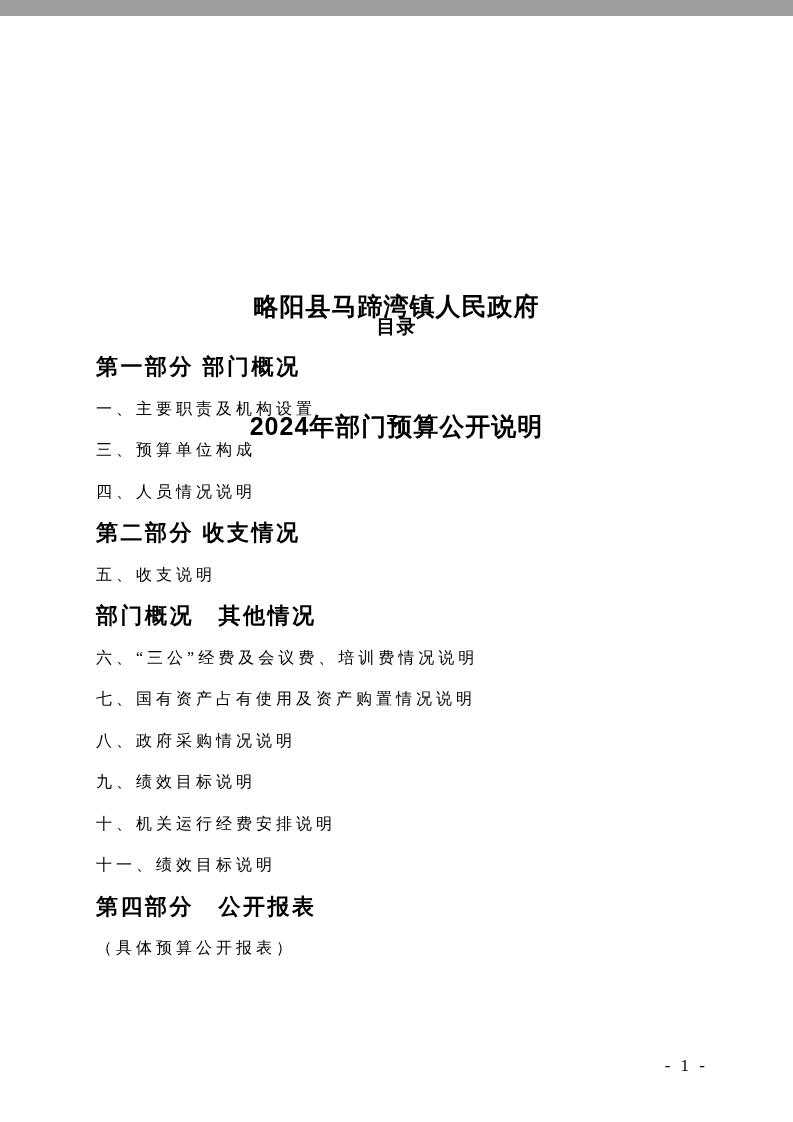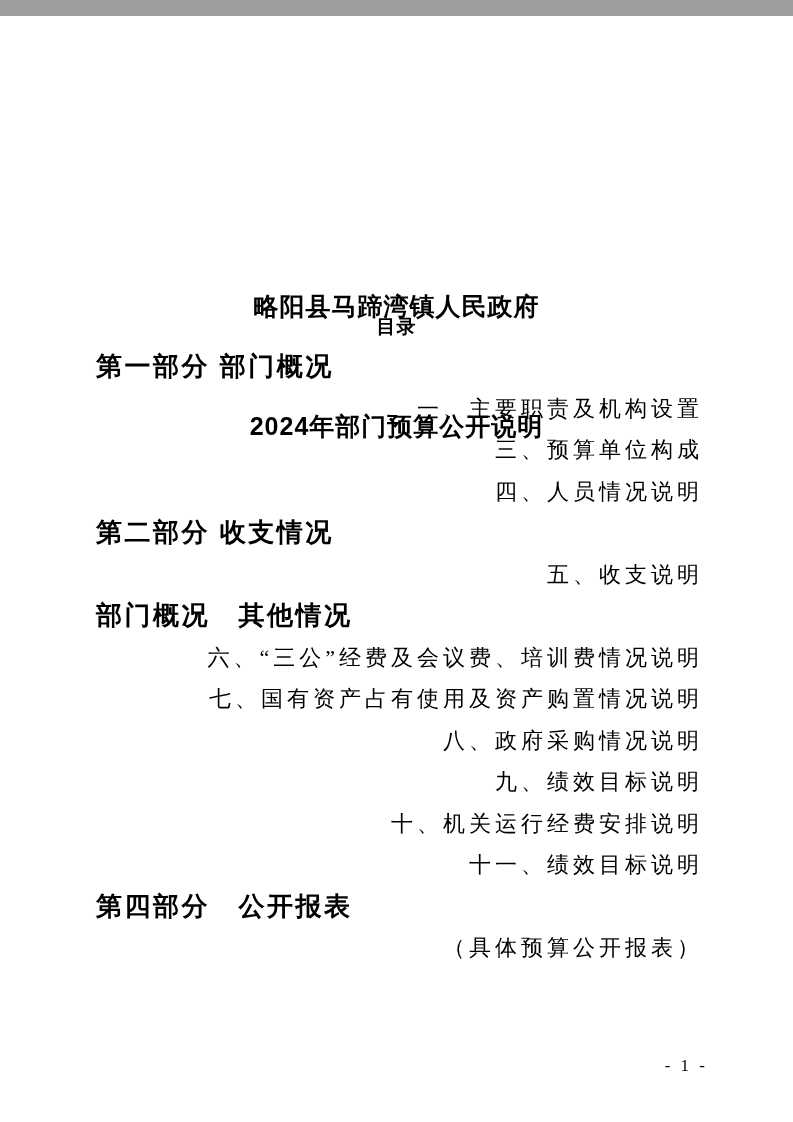--- a/index.html
+++ b/index.html
@@ -48,28 +48,27 @@
     right: 90px;
   }
   .toc-line {
     height: 41.5px;
     line-height: 41.5px;
     white-space: pre;
     overflow: visible;
   }
   .toc-line.item {
     font-family: "Liberation Serif", "DejaVu Serif", serif;
-    font-size: 22px;
+    font-size: 16px;
     letter-spacing: 4px;
-    text-align: right;
   }
   .toc-line.section {
     font-family: "Liberation Sans", "DejaVu Sans", sans-serif;
     font-weight: bold;
-    font-size: 26px;
+    font-size: 22px;
     letter-spacing: 2.5px;
   }
   .page-footer {
     position: absolute;
     top: 1040px;
     right: 85px;
     font-family: "Liberation Serif", "DejaVu Serif", serif;
     font-size: 17px;
     letter-spacing: 3px;
     color: #000000;

